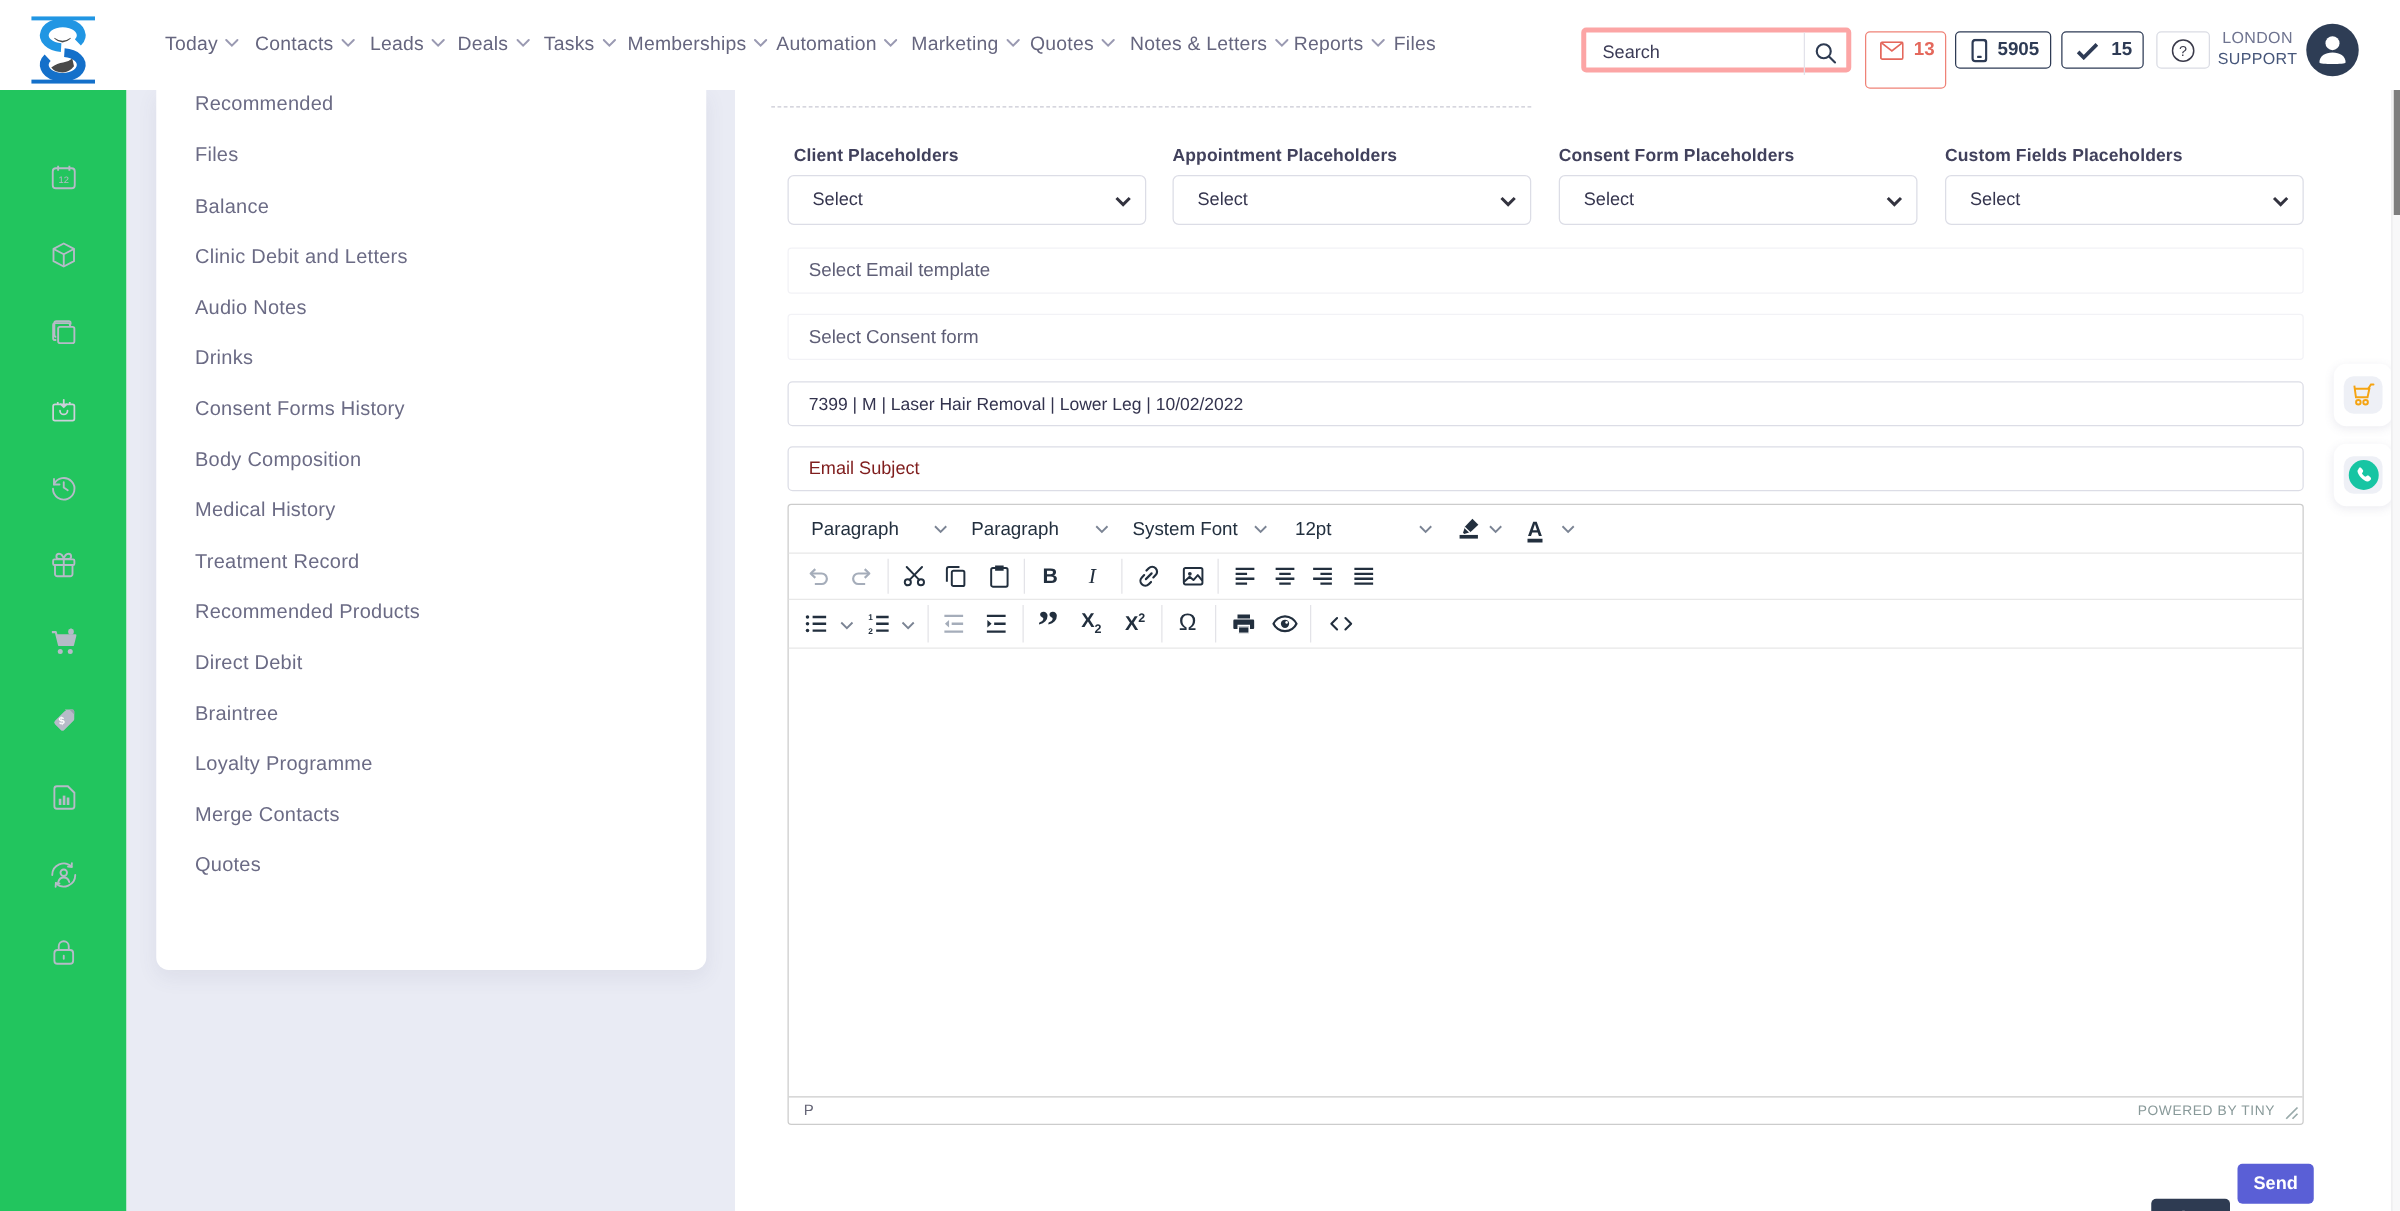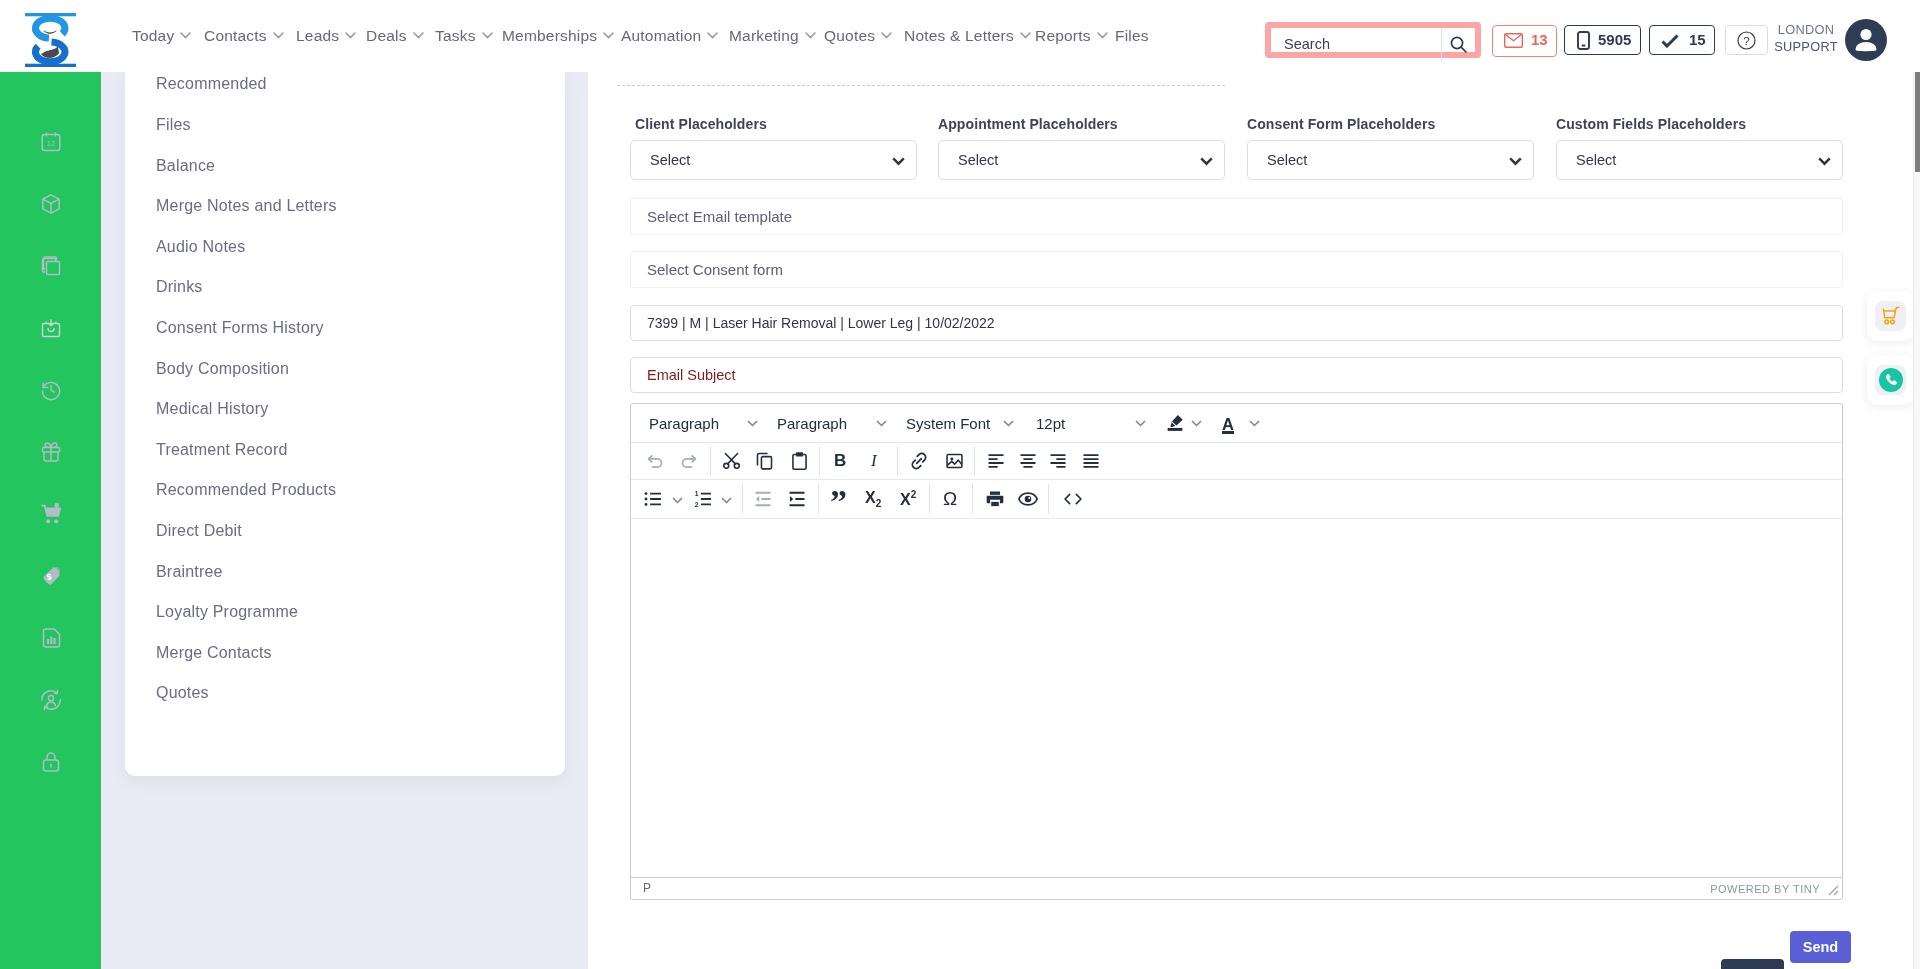--- a/index.html
+++ b/index.html
@@ -89,31 +89,31 @@
         <path d="M1 1l4.5 4.5L10 1" stroke="#9a9ab2" stroke-width="1.6" fill="none" stroke-linecap="round"></path>
       </svg></span>
   <span class="nv" style="left:904px">Notes &amp; Letters<svg width="11" height="7" viewBox="0 0 11 7">
         <path d="M1 1l4.5 4.5L10 1" stroke="#9a9ab2" stroke-width="1.6" fill="none" stroke-linecap="round"></path>
       </svg></span>
   <span class="nv" style="left:1035px">Reports<svg width="11" height="7" viewBox="0 0 11 7">
         <path d="M1 1l4.5 4.5L10 1" stroke="#9a9ab2" stroke-width="1.6" fill="none" stroke-linecap="round"></path>
       </svg></span>
   <span class="nv" style="left:1115px">Files</span>
 
-  <div style="position:absolute;left:1265px;top:22px;width:216px;height:36px;border:6px solid #fca5a5;border-radius:4px;background:#fff;">
+  <div style="position:absolute;left:1265px;top:22px;width:216px;height:36px;border:4px solid #fca5a5;border-radius:4px;background:#fff;">
     <span style="position:absolute;left:13px;top:8px;font-size:14.5px;color:#3c3c57;">Search</span>
     <div style="position:absolute;right:0;top:0;width:34px;height:34px;border-left:1px solid #e2e2ea;">
       <svg width="17" height="17" viewBox="0 0 17 17" style="position:absolute;left:8px;top:8px">
           <circle cx="7" cy="7" r="5.6" stroke="#2e3b52" stroke-width="1.7" fill="none"></circle>
           <path d="M11.2 11.2L16 16" stroke="#2e3b52" stroke-width="1.7" stroke-linecap="round"></path>
         </svg>
     </div>
   </div>
 
-  <div style="position:absolute;left:1492px;top:25px;width:65px;height:32px;border:1.5px solid #ef8277;border-radius:4px;">
+  <div style="position:absolute;left:1492px;top:25px;width:65px;height:46px;border:1.5px solid #ef8277;border-radius:4px;">
     <svg width="19" height="15" viewBox="0 0 19 15" style="position:absolute;left:11px;top:7px">
         <rect x="0.7" y="0.7" width="17.6" height="13.6" rx="1.2" stroke="#e4685c" stroke-width="1.4" fill="none"></rect>
         <path d="M1.5 1.5l8 6.2 8-6.2" stroke="#e4685c" stroke-width="1.4" fill="none"></path>
       </svg>
     <span style="position:absolute;left:38px;top:5px;font-size:15px;font-weight:700;color:#e4685c;">13</span>
   </div>
 
   <div style="position:absolute;left:1564px;top:25px;width:77px;height:30px;border:1.5px solid #2e3b55;border-radius:4px;">
     <svg width="13" height="19" viewBox="0 0 13 19" style="position:absolute;left:12px;top:5px">
         <rect x="1" y="1" width="11" height="17" rx="2.2" stroke="#2e3b55" stroke-width="1.9" fill="none"></rect>
@@ -242,21 +242,21 @@
         <path d="M12 14.5v2.5" stroke-linecap="round"></path>
       </g>
     </svg>
 </div>
 
 <div id="menucard">
 <ul>
 <li>Recommended</li>
 <li>Files</li>
 <li>Balance</li>
-<li>Merge Notes and Letters</li>
+<li>Clinic Debit and Letters</li>
 <li>Audio Notes</li>
 <li>Drinks</li>
 <li>Consent Forms History</li>
 <li>Body Composition</li>
 <li>Medical History</li>
 <li>Treatment Record</li>
 <li>Recommended Products</li>
 <li>Direct Debit</li>
 <li>Braintree</li>
 <li>Loyalty Programme</li>

